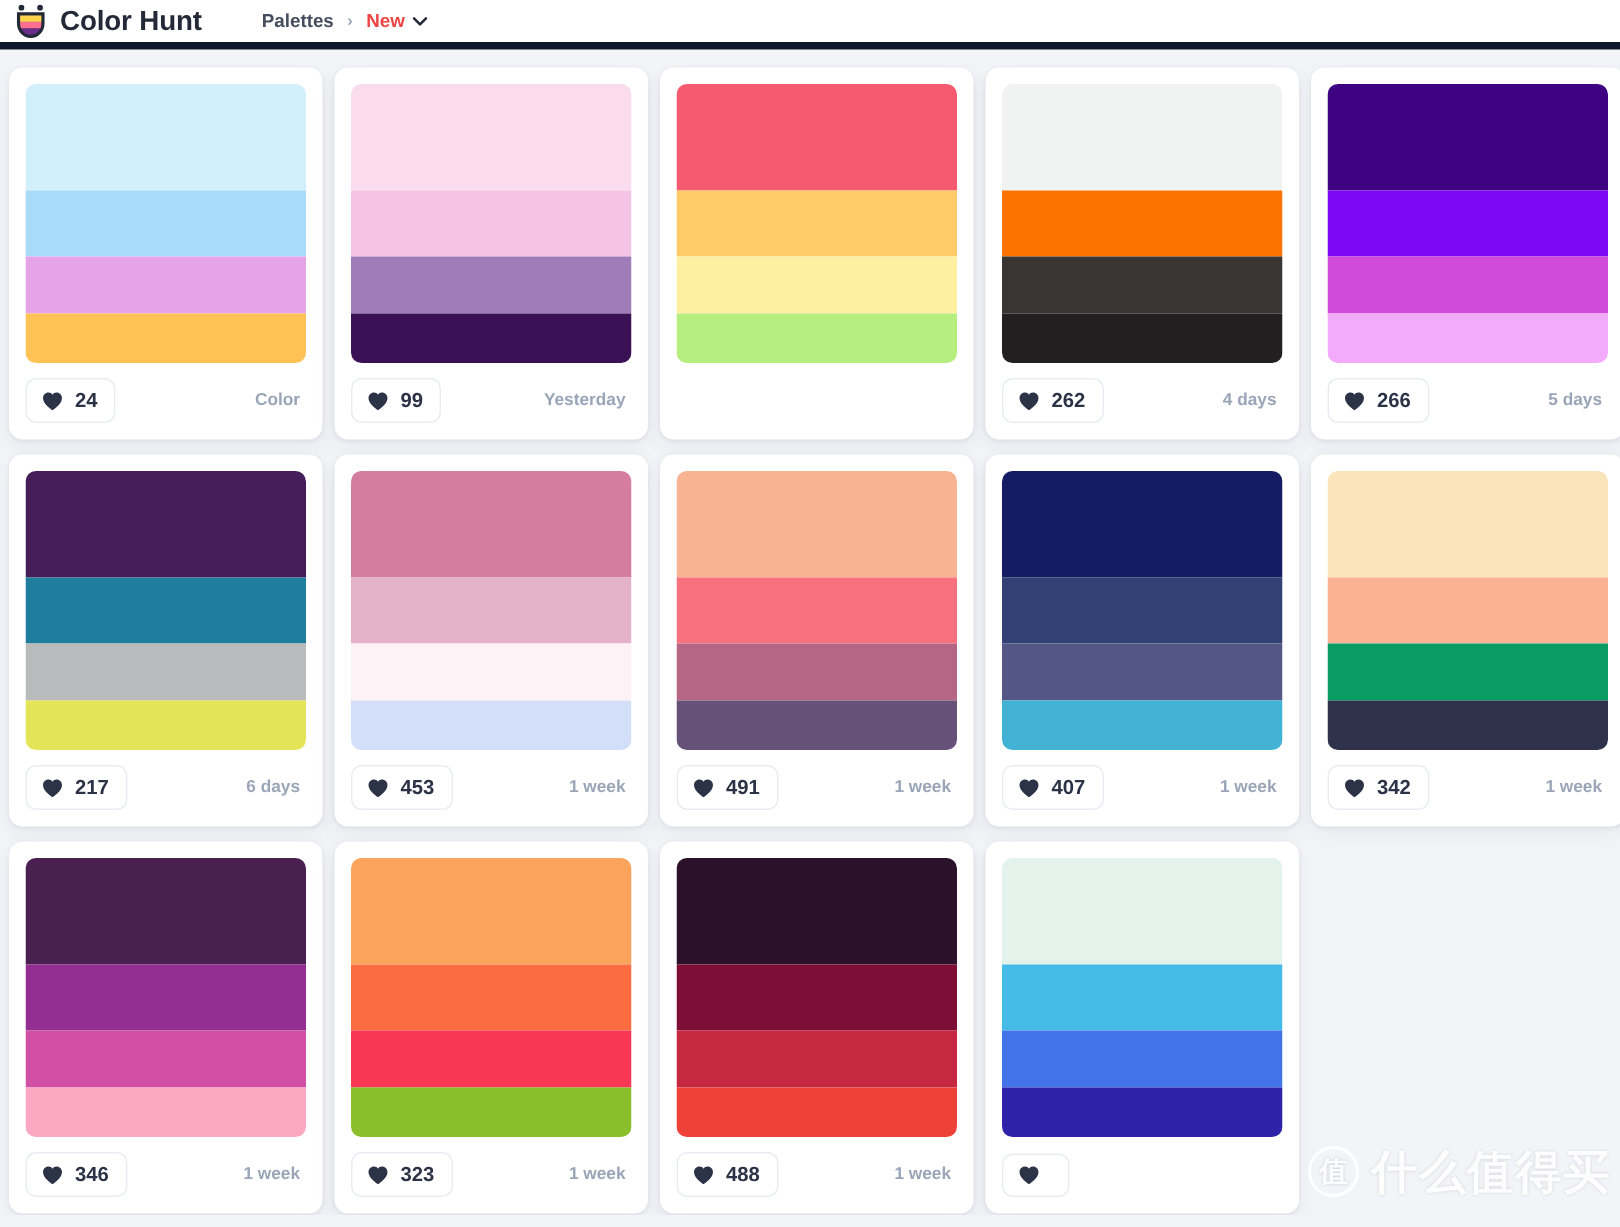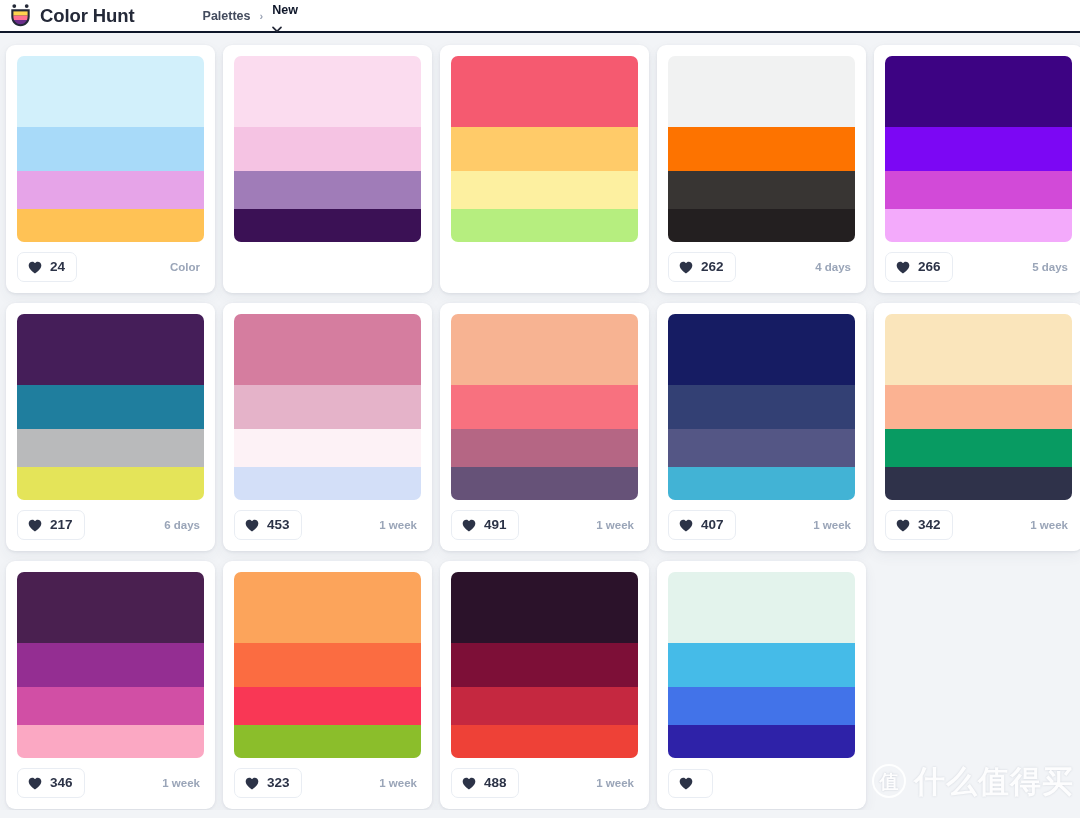--- a/index.html
+++ b/index.html
@@ -11,24 +11,23 @@
     font-family: "Liberation Sans", sans-serif;
   }
 
   
   .header {
     height: 33px;
     background: #ffffff;
     display: flex;
     align-items: center;
     padding-left: 10px;
-    border-bottom: 2px solid #0f172a;
+    border-bottom: 5px solid #0f172a;
     position: relative;
     z-index: 10;
-    gap: 28px;
   }
   .brand {
     display: flex;
     align-items: center;
     gap: 9px;
     text-decoration: none;
   }
   .logo-icon { width: 21px; height: 23px; display: block; flex: 0 0 auto; }
   .brand-name {
     font-size: 18.5px;
@@ -45,24 +44,23 @@
     font-size: 12.5px;
     color: #3a4254;
     font-weight: 600;
   }
   .crumb { color: #39415280; color: #444c5e; white-space: nowrap; cursor: pointer; }
   .crumb-sep { color: #9aa3b4; font-size: 11px; }
   .crumb-current {
     display: flex;
     align-items: flex-start;
     gap: 5px;
-    color: #0f172a;
+    color: #ef4444;
     cursor: pointer;
     white-space: nowrap;
-    flex-direction: column;
   }
   .chev { width: 9px; height: 6px; display: block; }
 
   
   .grid {
     padding: 12px 0 0 6px;
     display: grid;
     grid-template-columns: repeat(5, 217px);
     grid-auto-rows: 258px;
     position: relative;
@@ -214,20 +212,29 @@
         <span class="age">Color</span>
       </div>
     </div>
     <div class="card">
       <div class="swatches">
         <div class="swatch s1" title="#fbdcef" style="background: rgb(251, 220, 239);"></div>
         <div class="swatch s2" title="#f5c3e3" style="background: rgb(245, 195, 227);"></div>
         <div class="swatch s3" title="#a07cb8" style="background: rgb(160, 124, 184);"></div>
         <div class="swatch s4" title="#3b1155" style="background: rgb(59, 17, 85);"></div>
       </div>
+      <div class="card-footer">
+        <button class="like-btn">
+          <span class="heart"><svg viewBox="0 0 16 15" width="14" height="13" xmlns="http://www.w3.org/2000/svg">
+              <path d="M8 14.3 C8 14.3 0.7 9.9 0.7 5.1 C0.7 2.6 2.6 0.8 4.9 0.8 C6.3 0.8 7.4 1.5 8 2.5 C8.6 1.5 9.7 0.8 11.1 0.8 C13.4 0.8 15.3 2.6 15.3 5.1 C15.3 9.9 8 14.3 8 14.3 Z" fill="#2c3347"></path>
+            </svg></span>
+          <span class="like-count">99</span>
+        </button>
+        <span class="age">Yesterday</span>
+      </div>
     </div>
     <div class="card">
       <div class="swatches">
         <div class="swatch s1" title="#f55a70" style="background: rgb(245, 90, 112);"></div>
         <div class="swatch s2" title="#ffcb69" style="background: rgb(255, 203, 105);"></div>
         <div class="swatch s3" title="#fdf0a0" style="background: rgb(253, 240, 160);"></div>
         <div class="swatch s4" title="#b6ee7f" style="background: rgb(182, 238, 127);"></div>
       </div>
     </div>
     <div class="card">

